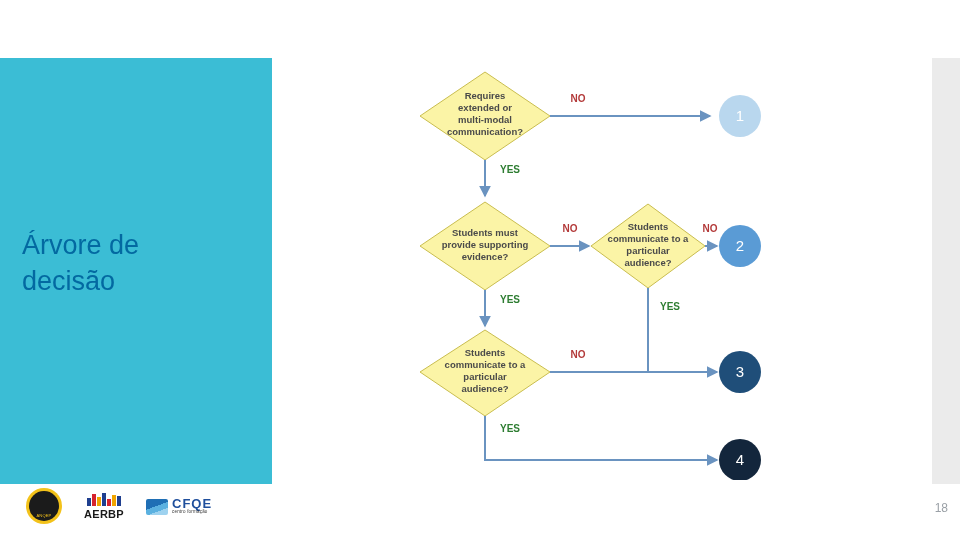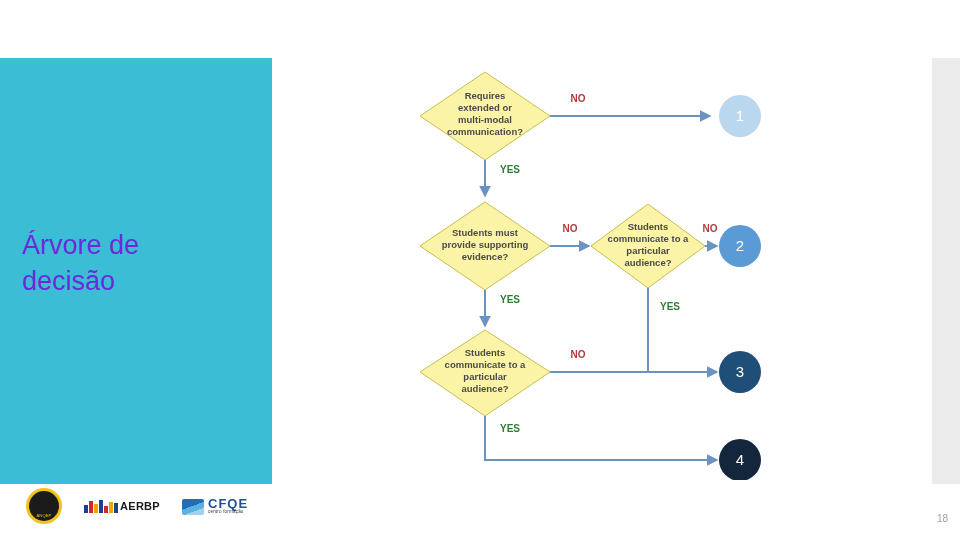--- a/index.html
+++ b/index.html
@@ -22,43 +22,43 @@
     top: 58px;
     width: 272px;
     height: 426px;
     background: #3bbdd5;
   }
   #slide-title {
     position: absolute;
     left: 22px;
     top: 228px;
     width: 240px;
-    color: #6d28d9;
+    color: #0369a1;
     font-size: 27px;
     line-height: 1.32;
     font-weight: 400;
     white-space: pre-line;
   }
 
   
   #right-band {
     position: absolute;
     right: 0;
     top: 58px;
     width: 28px;
     height: 426px;
     background: #ebebeb;
   }
 
   
   #page-number {
     position: absolute;
     right: 12px;
-    bottom: 16px;
-    font-size: 10px;
+    bottom: 25px;
+    font-size: 12px;
     color: #9aa0a6;
   }
 
   
   #footer-logos {
     position: absolute;
     left: 26px;
     bottom: 14px;
     height: 40px;
     display: flex;
@@ -84,21 +84,21 @@
   .logo-circle-label{
     position:absolute;
     left:0; right:0; bottom:6px;
     text-align:center;
     font-size:4px;
     color:#f3c21a;
     z-index:2;
     letter-spacing:.2px;
   }
 
-  .aerbp { display:flex; flex-direction:row; gap:2px; }
+  .aerbp { display:flex; flex-direction:column; gap:2px; }
   .aerbp-bars { display:flex; gap:1px; height:13px; align-items:flex-end; }
   .aerbp-bars i { display:block; width:4px; }
   .b1{height:8px;background:#1f3f8f;}
   .b2{height:12px;background:#d6232f;}
   .b3{height:9px;background:#f0a400;}
   .b4{height:13px;background:#1f3f8f;}
   .b5{height:7px;background:#d6232f;}
   .b6{height:11px;background:#f0a400;}
   .b7{height:10px;background:#1f3f8f;}
   .aerbp-text { font-size:11px; font-weight:bold; color:#1a1a1a; letter-spacing:.3px; }

